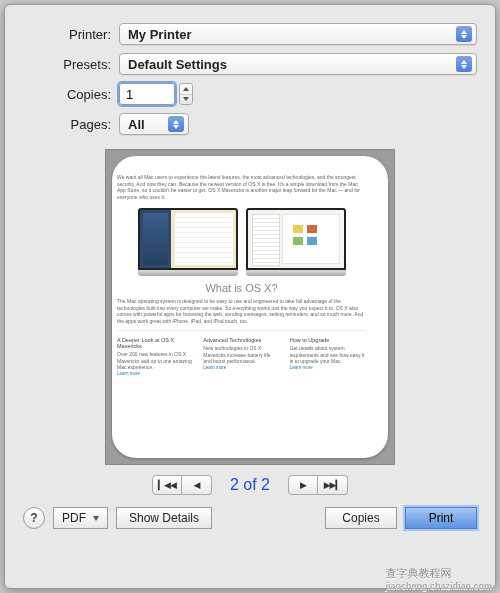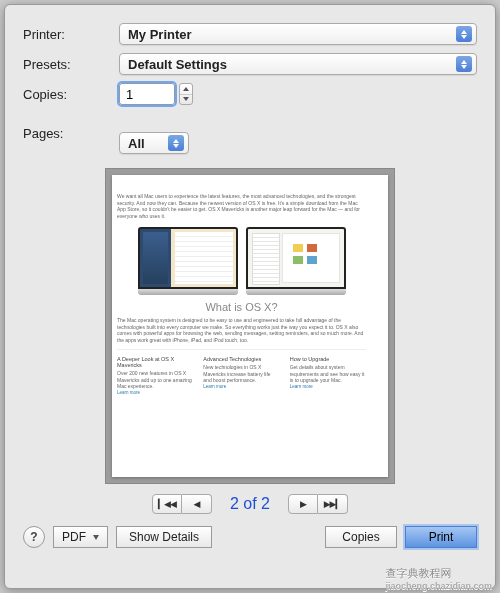--- a/index.html
+++ b/index.html
@@ -1,34 +1,34 @@
 <!DOCTYPE html>
 <html><head>
 <meta charset="utf-8">
 <style>
 * { box-sizing: border-box; margin: 0; padding: 0; font-family: "Lucida Grande", "Helvetica Neue", Arial, sans-serif; }
 body { background: #fff; width: 500px; height: 593px; overflow: hidden; position: relative; }
 .outer { background: #ccc; padding: 4px; height: 100%; }
 .dialog { background: #e8e8e8; border: 1px solid #999; border-radius: 6px; box-shadow: 0 2px 12px rgba(0,0,0,0.35); padding: 18px 18px 14px 18px; height: 100%; position: relative; font-size: 13px; color: #222; }
 .form-row { display: flex; align-items: center; margin-bottom: 8px; }
-.form-label { width: 96px; padding-right: 8px; font-size: 13px; color: #222; }
+.form-label { width: 96px; text-align: right; padding-right: 8px; font-size: 13px; color: #222; }
 .select { flex: 1; background: linear-gradient(#fff,#efefef); border: 1px solid #aaa; border-radius: 4px; height: 22px; display: flex; align-items: center; padding: 0 20px 0 8px; position: relative; font-size: 13px; box-shadow: 0 1px 0 rgba(255,255,255,0.8) inset, 0 1px 1px rgba(0,0,0,0.08); font-weight: bold; }
-.select-narrow { flex: 0 0 70px; margin-top: 19px; }
+.select-narrow { flex: 0 0 70px; }
 .select-arrows { position: absolute; right: 4px; top: 2px; bottom: 2px; width: 16px; background: linear-gradient(#7ba7e6,#4a7fd6); border-radius: 3px; display: flex; flex-direction: column; align-items: center; justify-content: center; gap: 1px; }
 .select-arrows::before { content: ""; border-left: 3px solid transparent; border-right: 3px solid transparent; border-bottom: 4px solid #fff; }
 .select-arrows::after { content: ""; border-left: 3px solid transparent; border-right: 3px solid transparent; border-top: 4px solid #fff; }
 .copies-wrap { display: flex; align-items: center; gap: 4px; }
 .copies-input { width: 56px; height: 22px; border: 1px solid #999; border-radius: 3px; background: #fff; padding: 0 6px; font-size: 13px; outline: 2px solid #6fa8f0; outline-offset: 0; }
 .stepper { width: 14px; height: 22px; background: linear-gradient(#fff,#e8e8e8); border: 1px solid #aaa; border-radius: 3px; display: flex; flex-direction: column; }
 .stepper div { flex: 1; display: flex; align-items: center; justify-content: center; }
 .stepper div:first-child { border-bottom: 1px solid #ccc; }
 .tri-up { width: 0; height: 0; border-left: 3px solid transparent; border-right: 3px solid transparent; border-bottom: 4px solid #555; }
 .tri-down { width: 0; height: 0; border-left: 3px solid transparent; border-right: 3px solid transparent; border-top: 4px solid #555; }
 .preview-area { margin: 14px auto 8px auto; width: 290px; background: #9c9c9c; border: 1px solid #888; padding: 6px; }
-.preview-page { background: #fff; width: 100%; height: 302px; box-shadow: 0 1px 3px rgba(0,0,0,0.3); padding: 18px 22px 10px 5px; position: relative; overflow: hidden; }
+.preview-page { background: #fff; width: 100%; height: 302px; box-shadow: 0 1px 3px rgba(0,0,0,0.3); padding: 18px 22px 10px 5px; position: relative; overflow: hidden; border-radius: 24px; }
 .pv-text { font-size: 5px; color: #666; line-height: 1.3; }
 .monitors { display: flex; gap: 8px; justify-content: center; margin: 8px 0 6px 0; }
 .monitor { width: 100px; }
 .monitor-screen { width: 100%; height: 62px; background: #222; border-radius: 3px 3px 0 0; border: 2px solid #222; overflow: hidden; }
 .monitor-base { height: 6px; background: linear-gradient(#ddd,#aaa); border-radius: 0 0 3px 3px; }
 .screen-left { background: linear-gradient(90deg,#2e4a6e 32%,#f4e6c8 32%); position: relative; }
 .screen-left::before { content:""; position:absolute; top:3px; left:3px; width:25px; height:52px; background: linear-gradient(#3b5e8e,#26415e); border-radius:1px; }
 .screen-left::after { content:""; position:absolute; right:3px; top:3px; bottom:3px; left:35px; background: repeating-linear-gradient(#fff,#fff 4px,#eee 4px,#eee 5px); }
 .screen-right { background: #f6f4ee; position: relative; }
 .screen-right::before { content:""; position:absolute; top:4px; left:4px; width:26px; height:50px; background: repeating-linear-gradient(#fff,#fff 3px,#e6e6e6 3px,#e6e6e6 4px); border:1px solid #ddd; }

